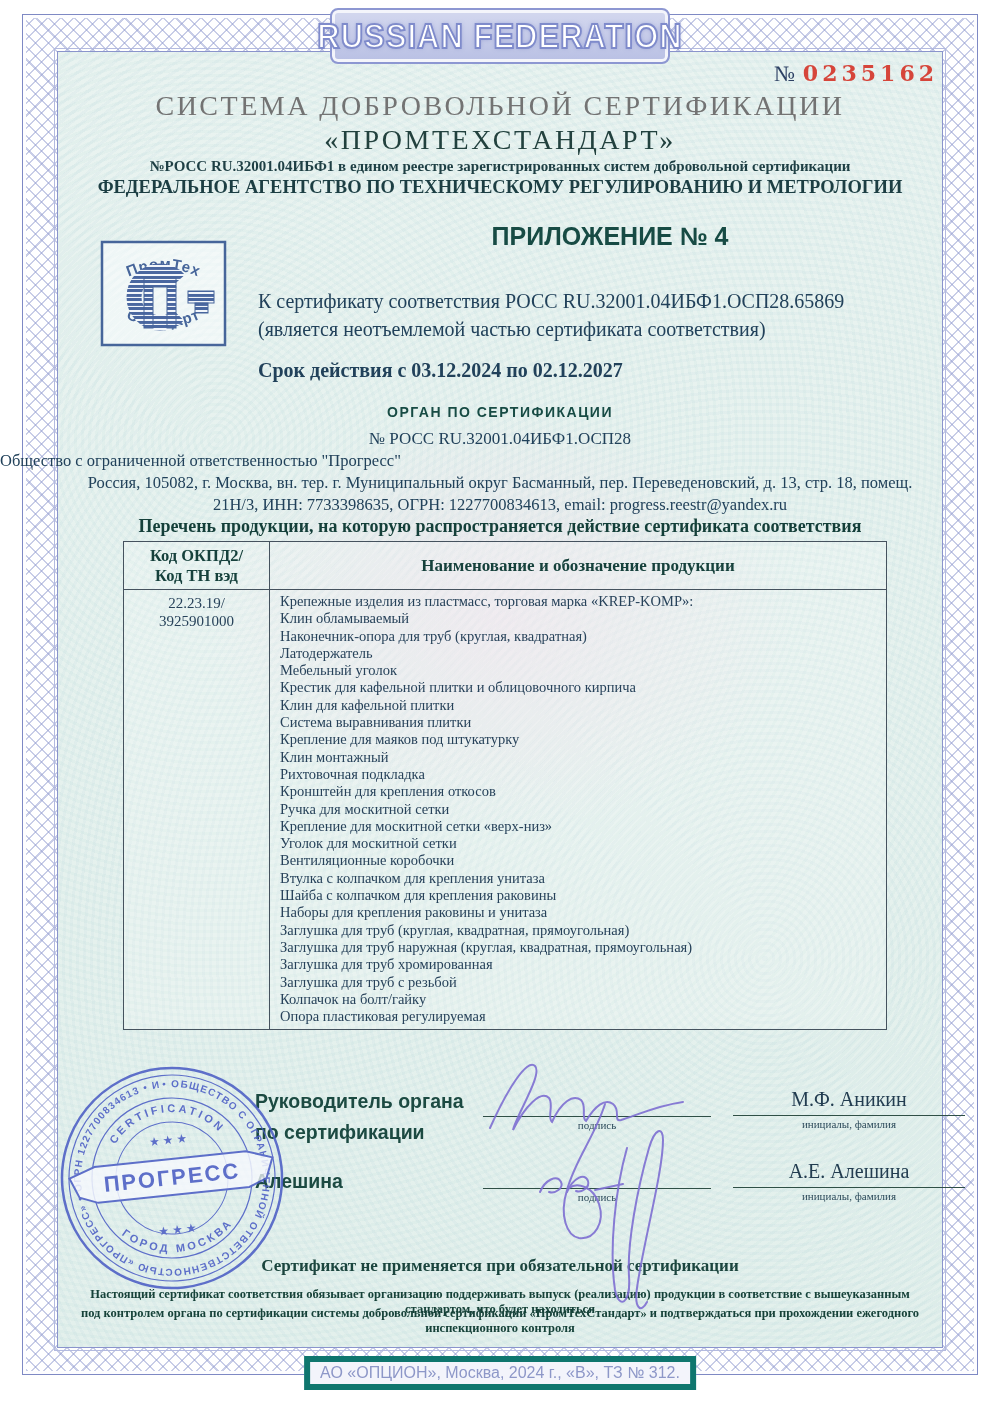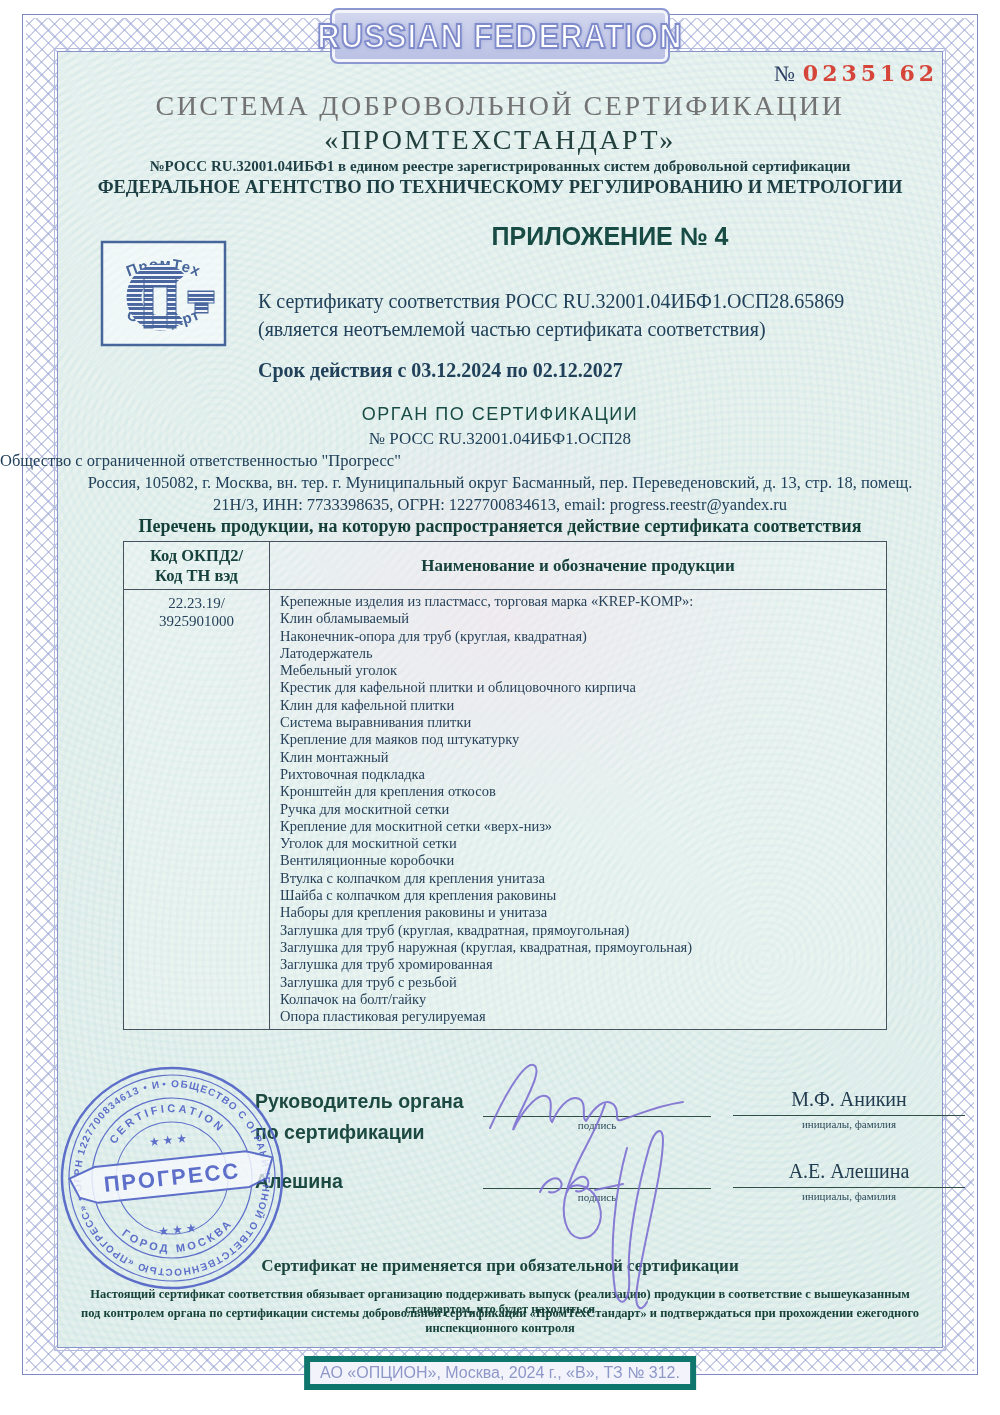--- a/index.html
+++ b/index.html
@@ -40,21 +40,21 @@
   .agency{position:absolute;top:177px;left:0;width:100%;text-align:center;font-weight:bold;
           font-size:18.5px;color:#1c3e43;z-index:3;}
   
   .appendix-title{position:absolute;top:222px;left:220px;width:780px;text-align:center;
           font-family:"Liberation Sans",sans-serif;font-weight:bold;font-size:25px;color:#174b44;z-index:3;}
   .logo{position:absolute;left:100px;top:240px;z-index:3;}
   .cert-lines{position:absolute;left:258px;top:287px;font-size:20px;line-height:28px;color:#21415a;z-index:3;}
   .validity{position:absolute;left:258px;top:359px;font-size:20px;font-weight:600;color:#21415a;z-index:3;}
   
   .organ-heading{position:absolute;top:404px;left:0;width:100%;text-align:center;
-          font-family:"Liberation Sans",sans-serif;font-weight:normal;font-size:18px;
+          font-family:"Liberation Sans",sans-serif;font-weight:bold;font-size:14px;
           letter-spacing:1.5px;color:#174b44;z-index:3;}
   .organ-number{position:absolute;top:429px;left:0;width:100%;text-align:center;font-size:17px;color:#21415a;z-index:3;}
   .company{position:absolute;top:451px;left:0;width:100%;font-size:16.5px;color:#21415a;z-index:3;}
   .addr1{position:absolute;top:473px;left:0;width:100%;text-align:center;font-size:16.5px;color:#21415a;z-index:3;}
   .addr2{position:absolute;top:495px;left:0;width:100%;text-align:center;font-size:16.5px;color:#21415a;z-index:3;}
   .list-heading{position:absolute;top:516px;left:0;width:100%;text-align:center;font-weight:bold;
           font-size:18px;color:#143f39;z-index:3;}
   
   .prod-table{position:absolute;left:123px;top:541px;width:762px;border:1.3px solid #45525e;
           background:rgba(255,255,255,.18);z-index:3;}

